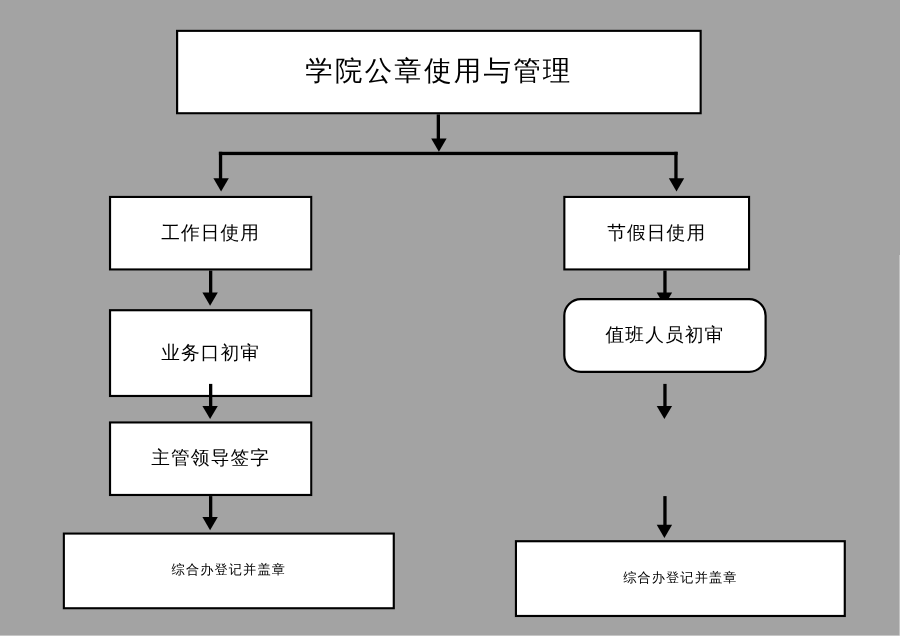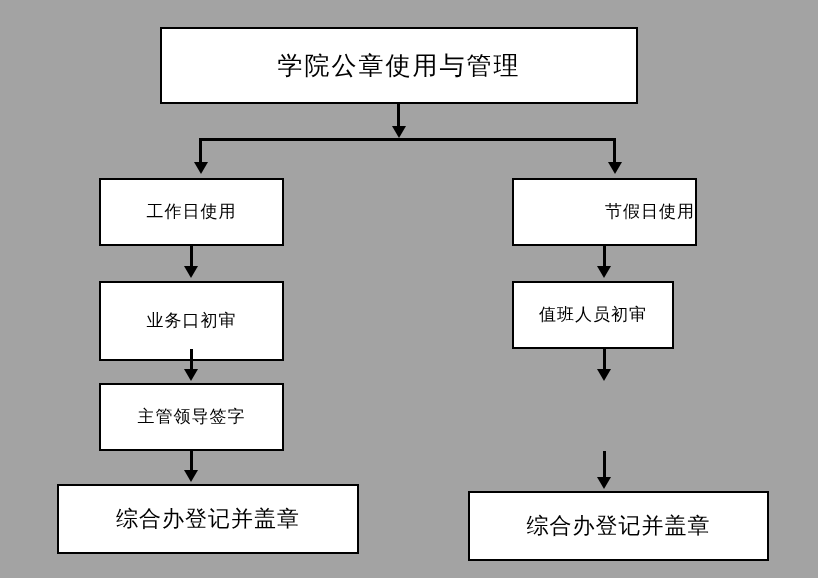--- a/index.html
+++ b/index.html
@@ -43,27 +43,27 @@
   #node-title .node-label {
     font-size: 25px;
     letter-spacing: 2px;
   }
   
   #node-left-1 { left: 99px; top: 178px; width: 185px; height: 68px; }
   #node-left-2 { left: 99px; top: 281px; width: 185px; height: 80px; }
   #node-left-3 { left: 99px; top: 383px; width: 185px; height: 68px; align-items: center; }
   #node-left-4 { left: 57px; top: 484px; width: 302px; height: 70px; }
   
-  #node-right-1 { left: 512px; top: 178px; width: 185px; height: 68px; justify-content: flex-end; }
-  #node-right-2 { left: 512px; top: 281px; width: 162px; height: 68px; }
+  #node-right-1 { left: 512px; top: 178px; width: 170px; height: 68px; }
+  #node-right-2 { left: 512px; top: 271px; width: 185px; height: 68px; border-radius: 16px; }
   #node-right-3 { left: 512px; top: 383px; width: 185px; height: 68px; }
   #node-right-4 { left: 468px; top: 491px; width: 301px; height: 70px; }
 
   .node-box .node-label { font-size: 17px; }
-  #node-left-4 .node-label, #node-right-4 .node-label { font-size: 22px; }
+  #node-left-4 .node-label, #node-right-4 .node-label { font-size: 12px; }
 
   
   .conn-v {
     position: absolute;
     width: 3px;
     background: #000000;
   }
   .conn-h {
     position: absolute;
     height: 3px;

